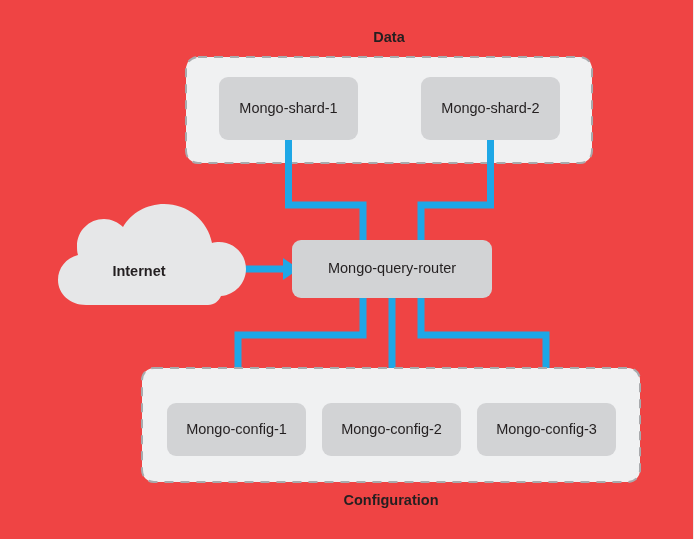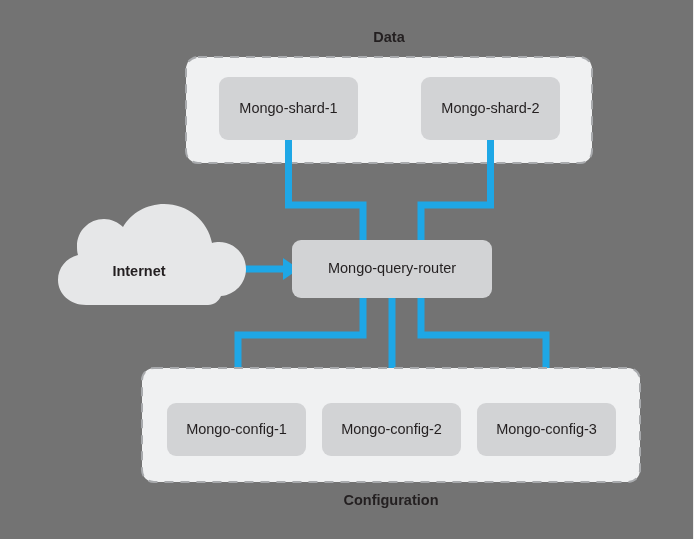--- a/index.html
+++ b/index.html
@@ -8,21 +8,21 @@
     padding: 0;
     background: #ffffff;
   }
   body {
     font-family: "Liberation Sans", sans-serif;
   }
   #canvas {
     position: relative;
     width: 694px;
     height: 539px;
-    background: #737373;
+    background: #ef4444;
     border-right: 1px solid #ededed;
     box-sizing: border-box;
     overflow: hidden;
   }
   #diagram {
     display: block;
     width: 694px;
     height: 539px;
   }
   .group-title {

